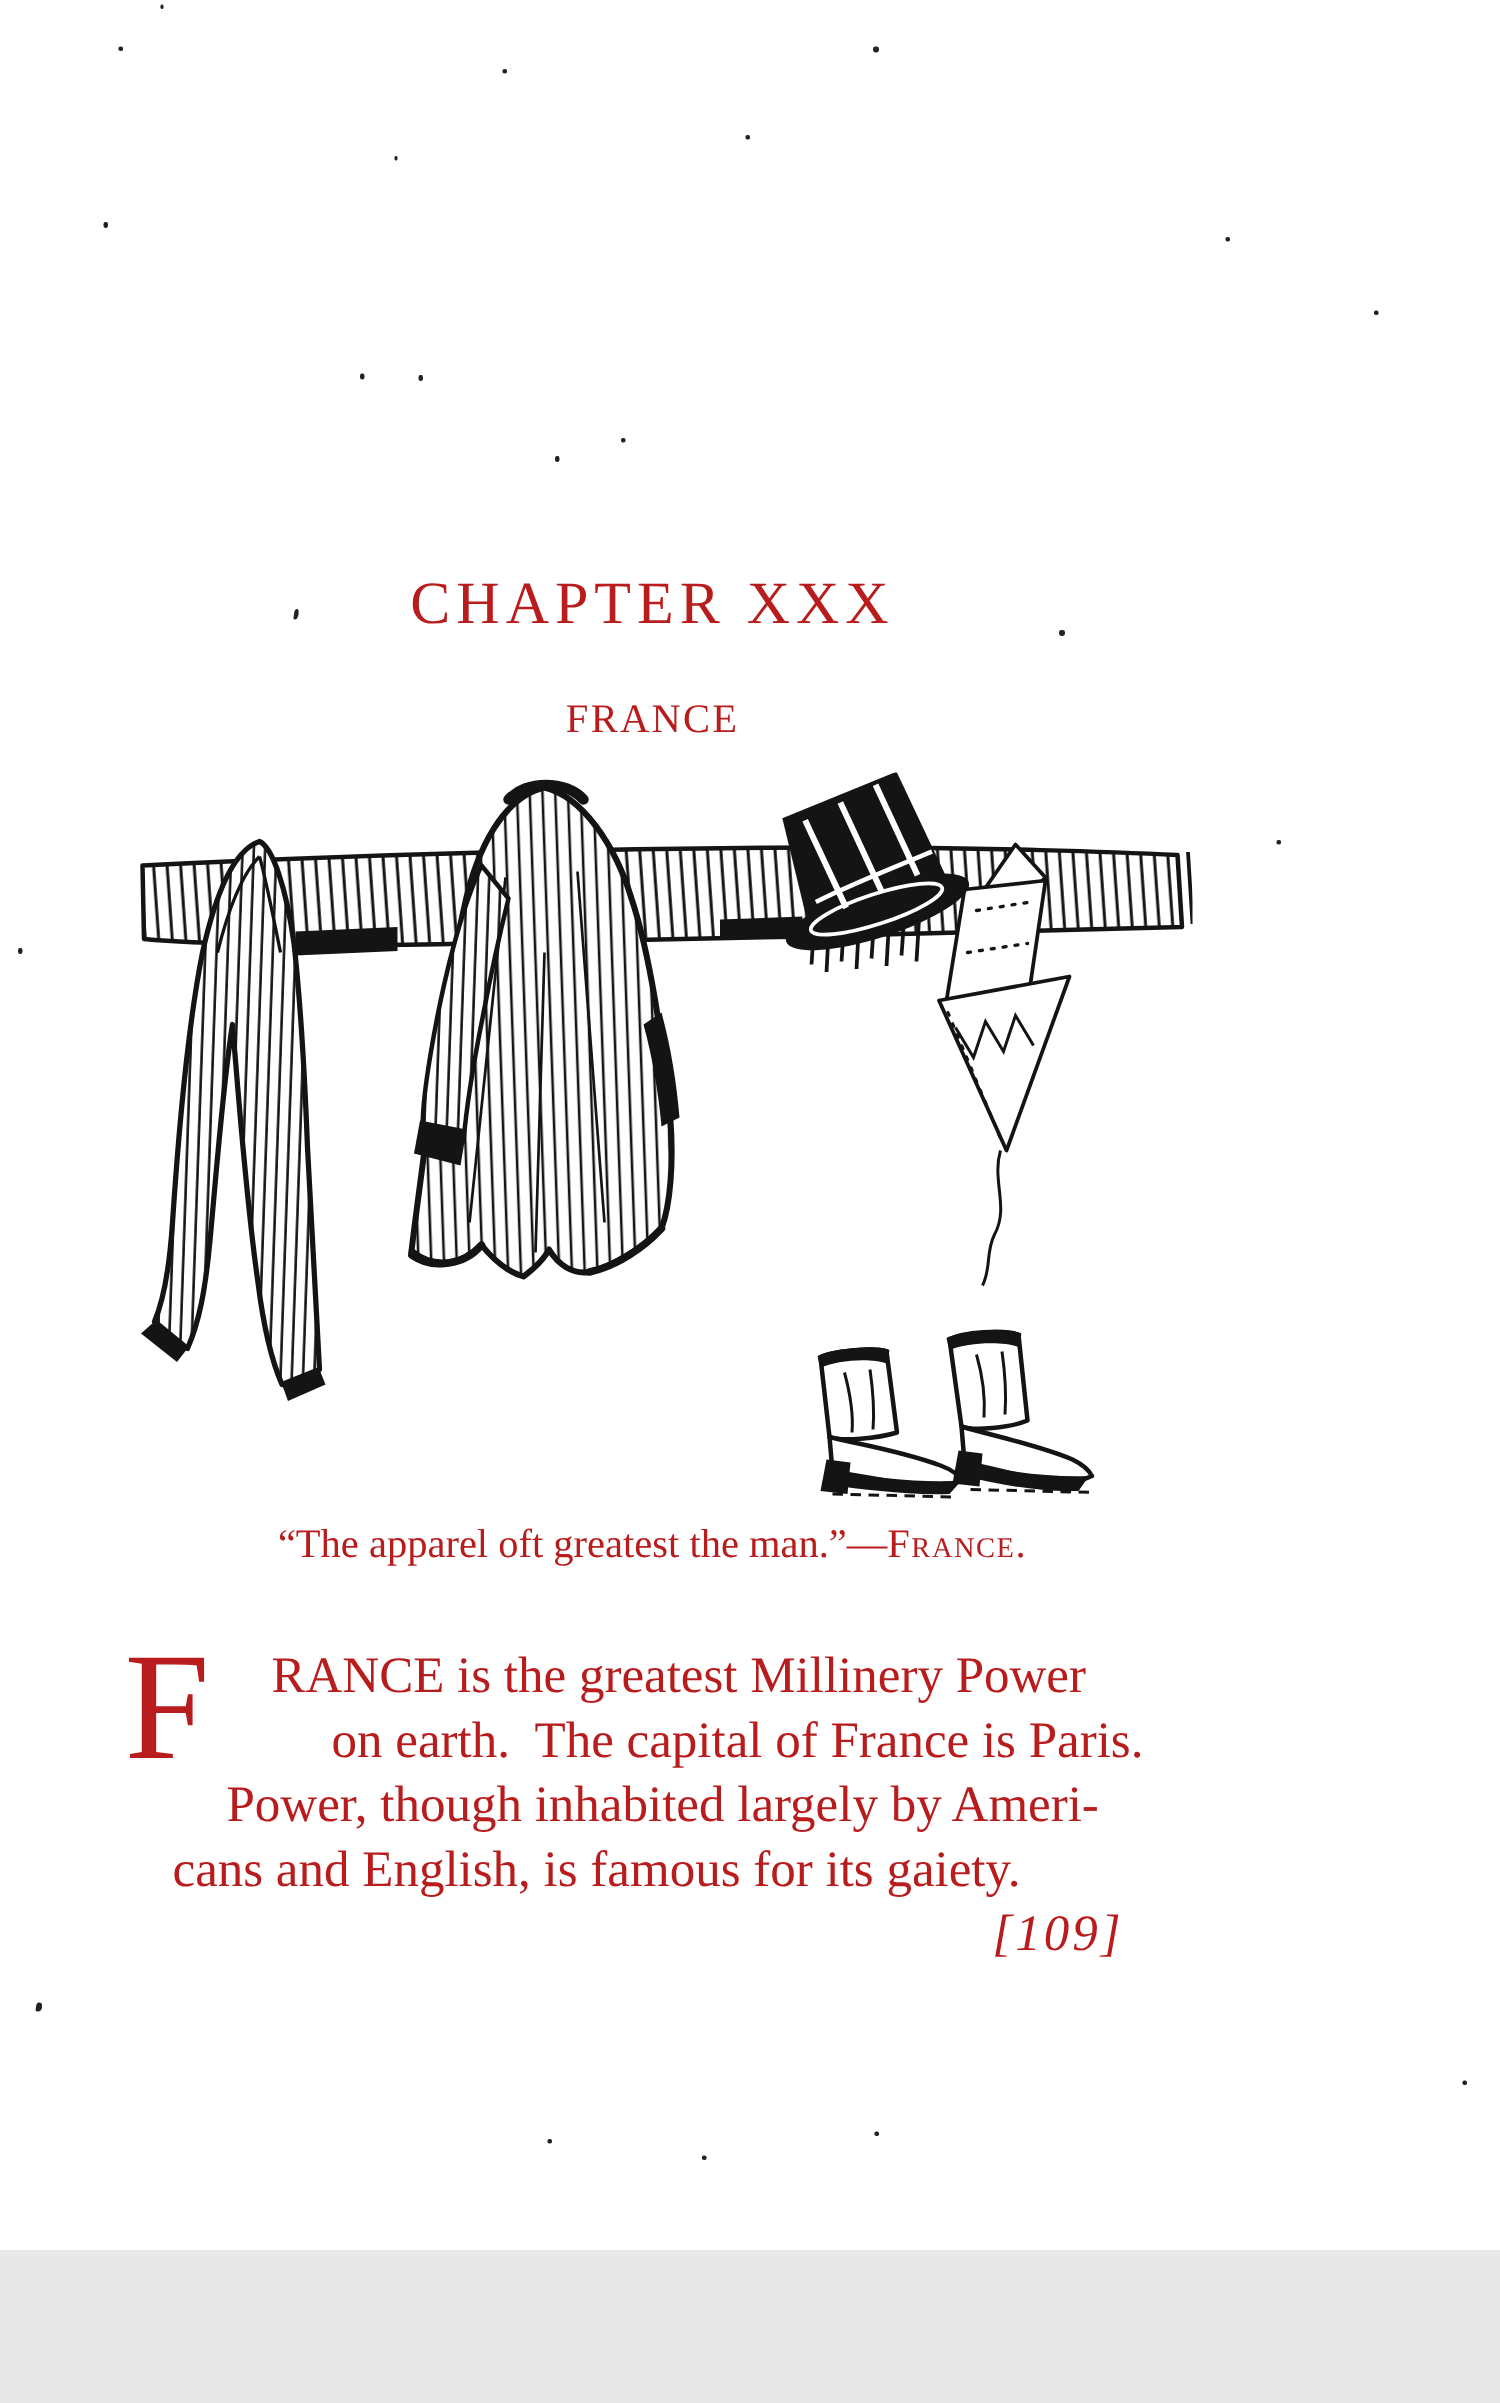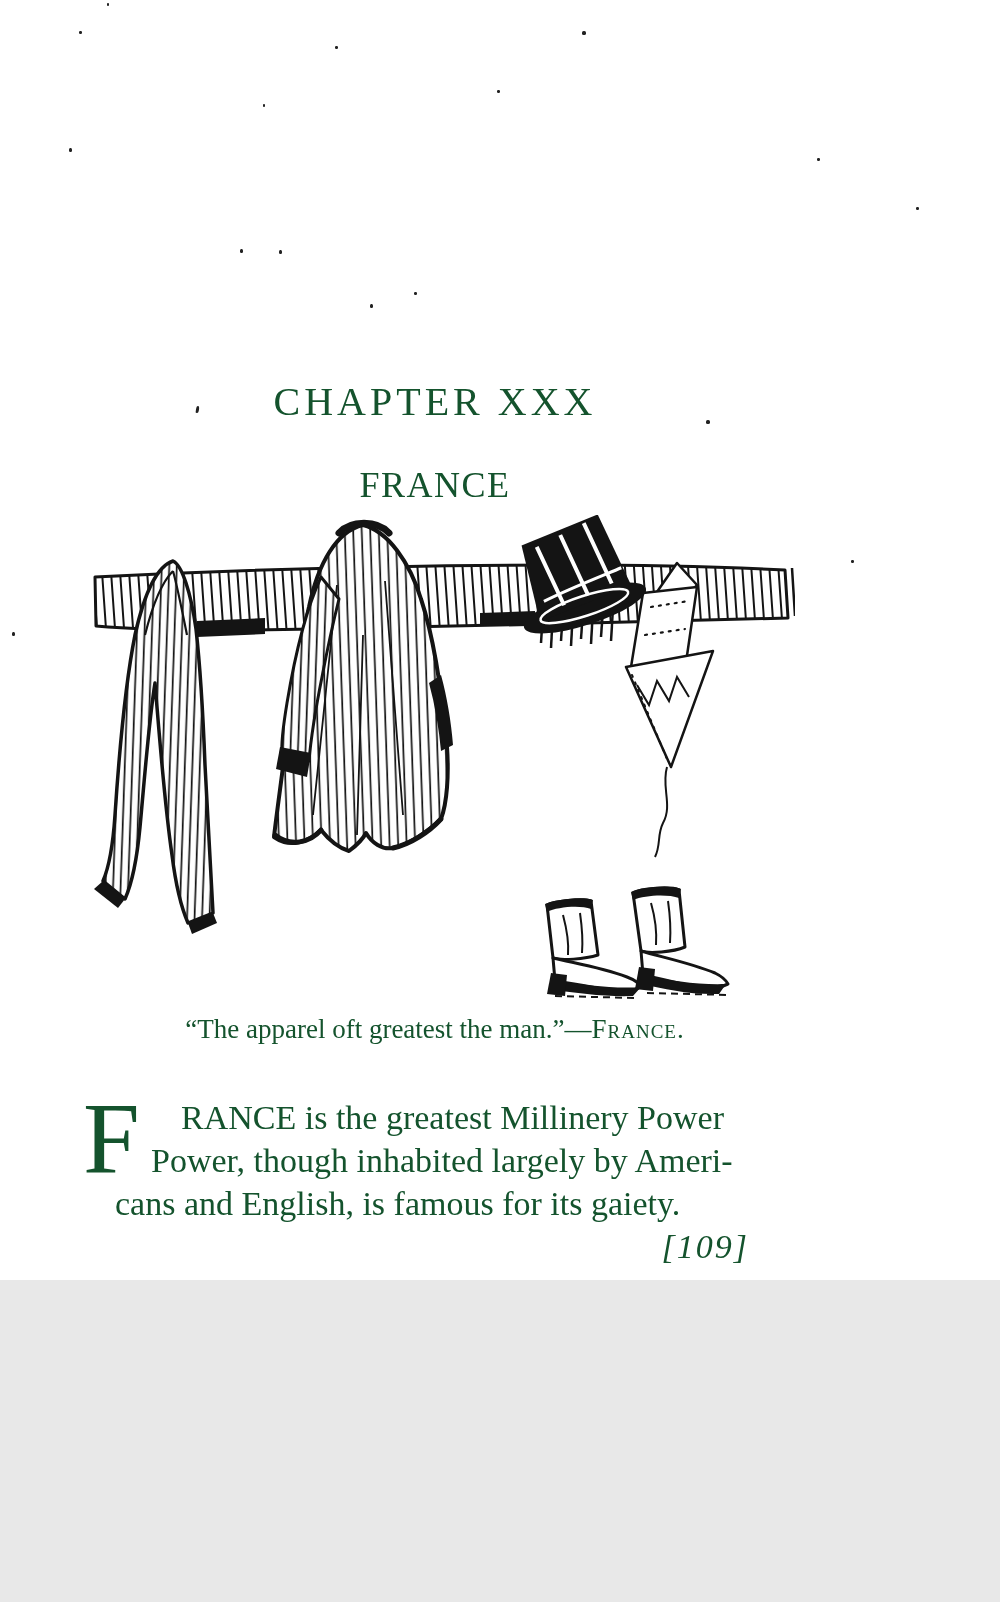--- a/index.html
+++ b/index.html
@@ -1,27 +1,27 @@
 <!DOCTYPE html>
 <html><head>
 <meta charset="utf-8">
 <style>
   html,body { margin:0; padding:0; background:#e8e8e8; }
   .page {
-    position:relative; width:1000px; height:1280px; margin:0 auto;
-    background:#ffffff; color:#14532d; overflow:hidden;
+    position:relative; width:1000px; height:1500px; margin:0 auto;
+    background:#ffffff; color:#b91c1c; overflow:hidden;
     font-family:"Liberation Serif","DejaVu Serif",serif;
   }
   .chapter-title {
     position:absolute; top:378px; left:75px; width:720px;
     text-align:center; font-size:40px; letter-spacing:4px; white-space:nowrap;
   }
   .section-title {
     position:absolute; top:464px; left:75px; width:720px;
-    text-align:center; font-size:36px; letter-spacing:1.5px; white-space:nowrap;
+    text-align:center; font-size:27px; letter-spacing:1.5px; white-space:nowrap;
   }
   .illustration { position:absolute; top:515px; left:85px; width:710px; height:485px; }
   .caption {
     position:absolute; top:1014px; left:75px; width:720px;
     text-align:center; font-size:27px; white-space:nowrap;
   }
   .caption-source { font-variant:small-caps; letter-spacing:1px; }
   .body-text {
     position:absolute; top:1096px; left:75px; width:730px;
     font-size:34px; line-height:43px;
@@ -137,20 +137,21 @@
     </g>
   </svg>
 
   <div class="caption">
     <span>“The apparel oft greatest the man.”—</span><span class="caption-source">France.</span>
   </div>
 
   <div class="body-text">
     <span class="drop-cap">F</span>
     <div class="body-line line-0">RANCE is the greatest Millinery Power</div>
+    <div class="body-line line-1">on earth.&nbsp; The capital of France is Paris.</div>
     <div class="body-line line-2">Power, though inhabited largely by Ameri-</div>
     <div class="body-line line-3">cans and English, is famous for its gaiety.</div>
     <div class="body-line page-number">[109]</div>
   </div>
 
 <div class="speck" style="left: 107px; top: 3px; width: 2px; height: 3px;"></div>
     <div class="speck" style="left: 79px; top: 31px; width: 3px; height: 3px;"></div>
     <div class="speck" style="left: 335px; top: 46px; width: 3px; height: 3px;"></div>
     <div class="speck" style="left: 582px; top: 31px; width: 4px; height: 4px;"></div>
     <div class="speck" style="left: 497px; top: 90px; width: 3px; height: 3px;"></div>

